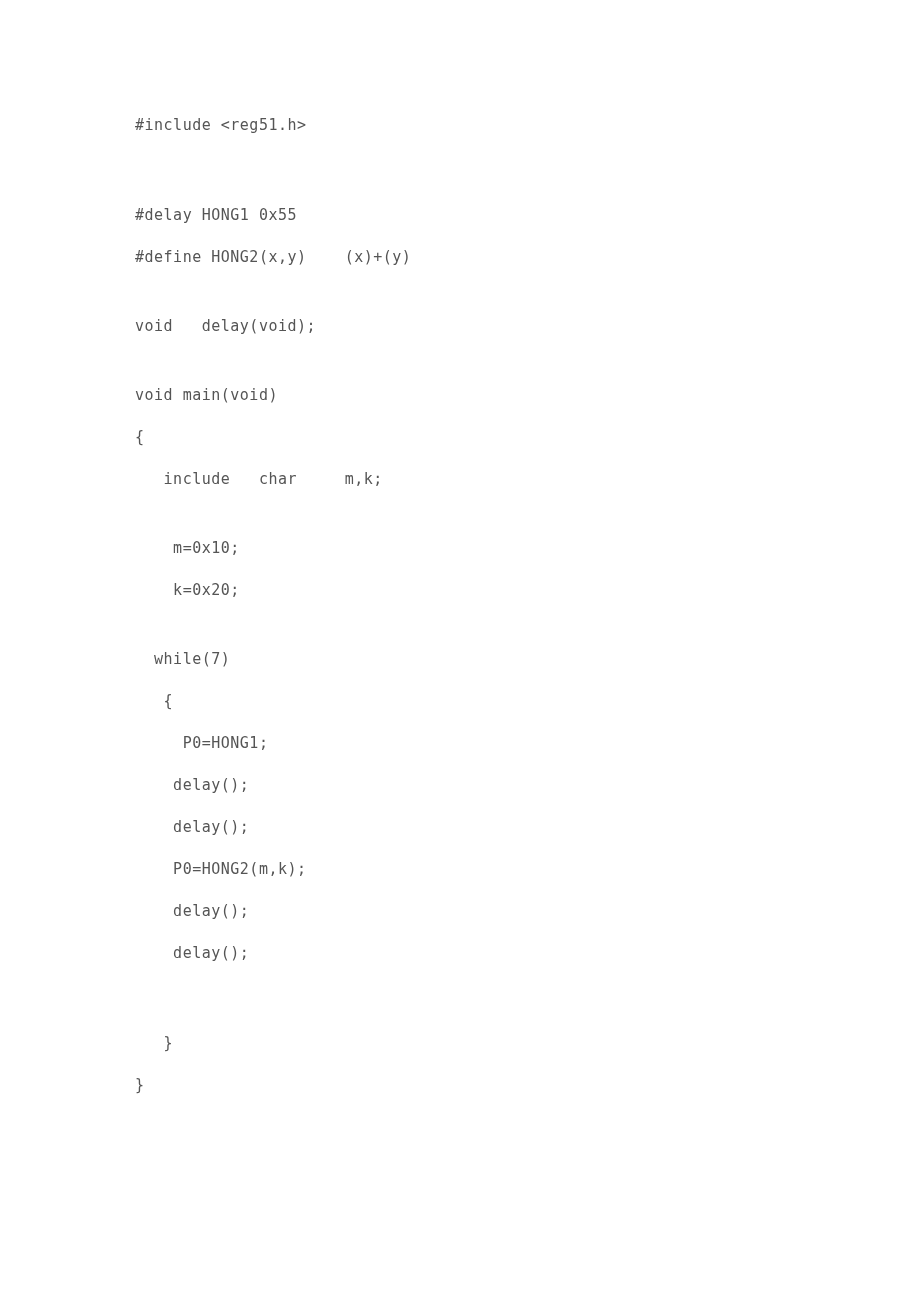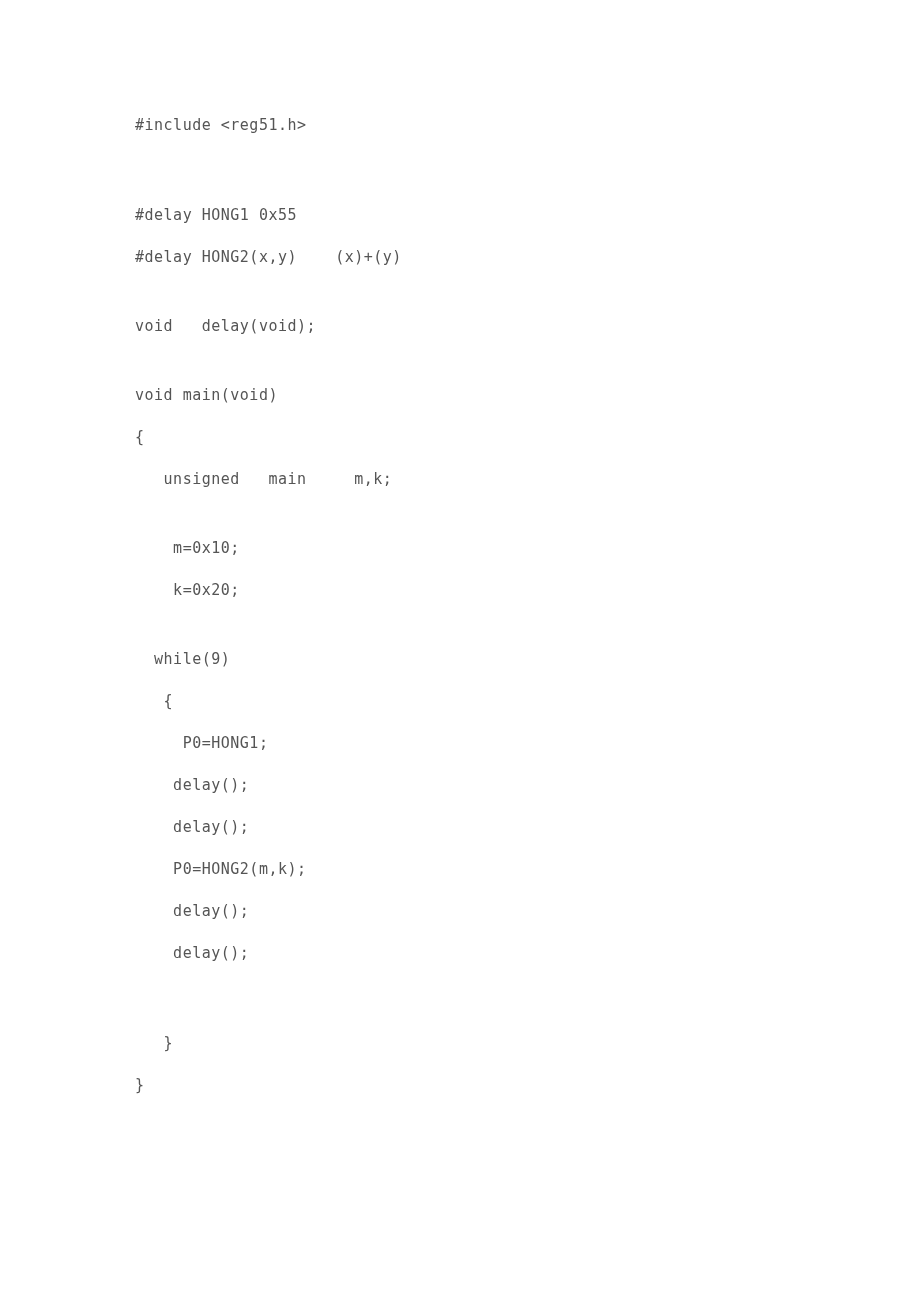--- a/index.html
+++ b/index.html
@@ -30,35 +30,35 @@
     }
   </style>
 </head>
 <body>
 
 <div class="code-line">#include &lt;reg51.h&gt;</div>
 <div class="double-blank"></div>
 <div class="blank-line"></div>
 <div class="code-line">#delay HONG1 0x55</div>
 <div class="blank-line"></div>
-<div class="code-line">#delay HONG2(x,y)    (x)+(y)</div>
+<div class="code-line">#define HONG2(x,y)    (x)+(y)</div>
 <div class="double-blank"></div>
 <div class="code-line">void   delay(void);</div>
 <div class="double-blank"></div>
 <div class="code-line">void main(void)</div>
 <div class="blank-line"></div>
 <div class="code-line">{</div>
 <div class="blank-line"></div>
-<div class="code-line">   unsigned   main     m,k;</div>
+<div class="code-line">   include   char     m,k;</div>
 <div class="double-blank"></div>
 <div class="code-line">    m=0x10;</div>
 <div class="blank-line"></div>
 <div class="code-line">    k=0x20;</div>
 <div class="double-blank"></div>
-<div class="code-line">  while(9)</div>
+<div class="code-line">  while(7)</div>
 <div class="blank-line"></div>
 <div class="code-line">   {</div>
 <div class="blank-line"></div>
 <div class="code-line">     P0=HONG1;</div>
 <div class="blank-line"></div>
 <div class="code-line">    delay();</div>
 <div class="blank-line"></div>
 <div class="code-line">    delay();</div>
 <div class="blank-line"></div>
 <div class="code-line">    P0=HONG2(m,k);</div>

